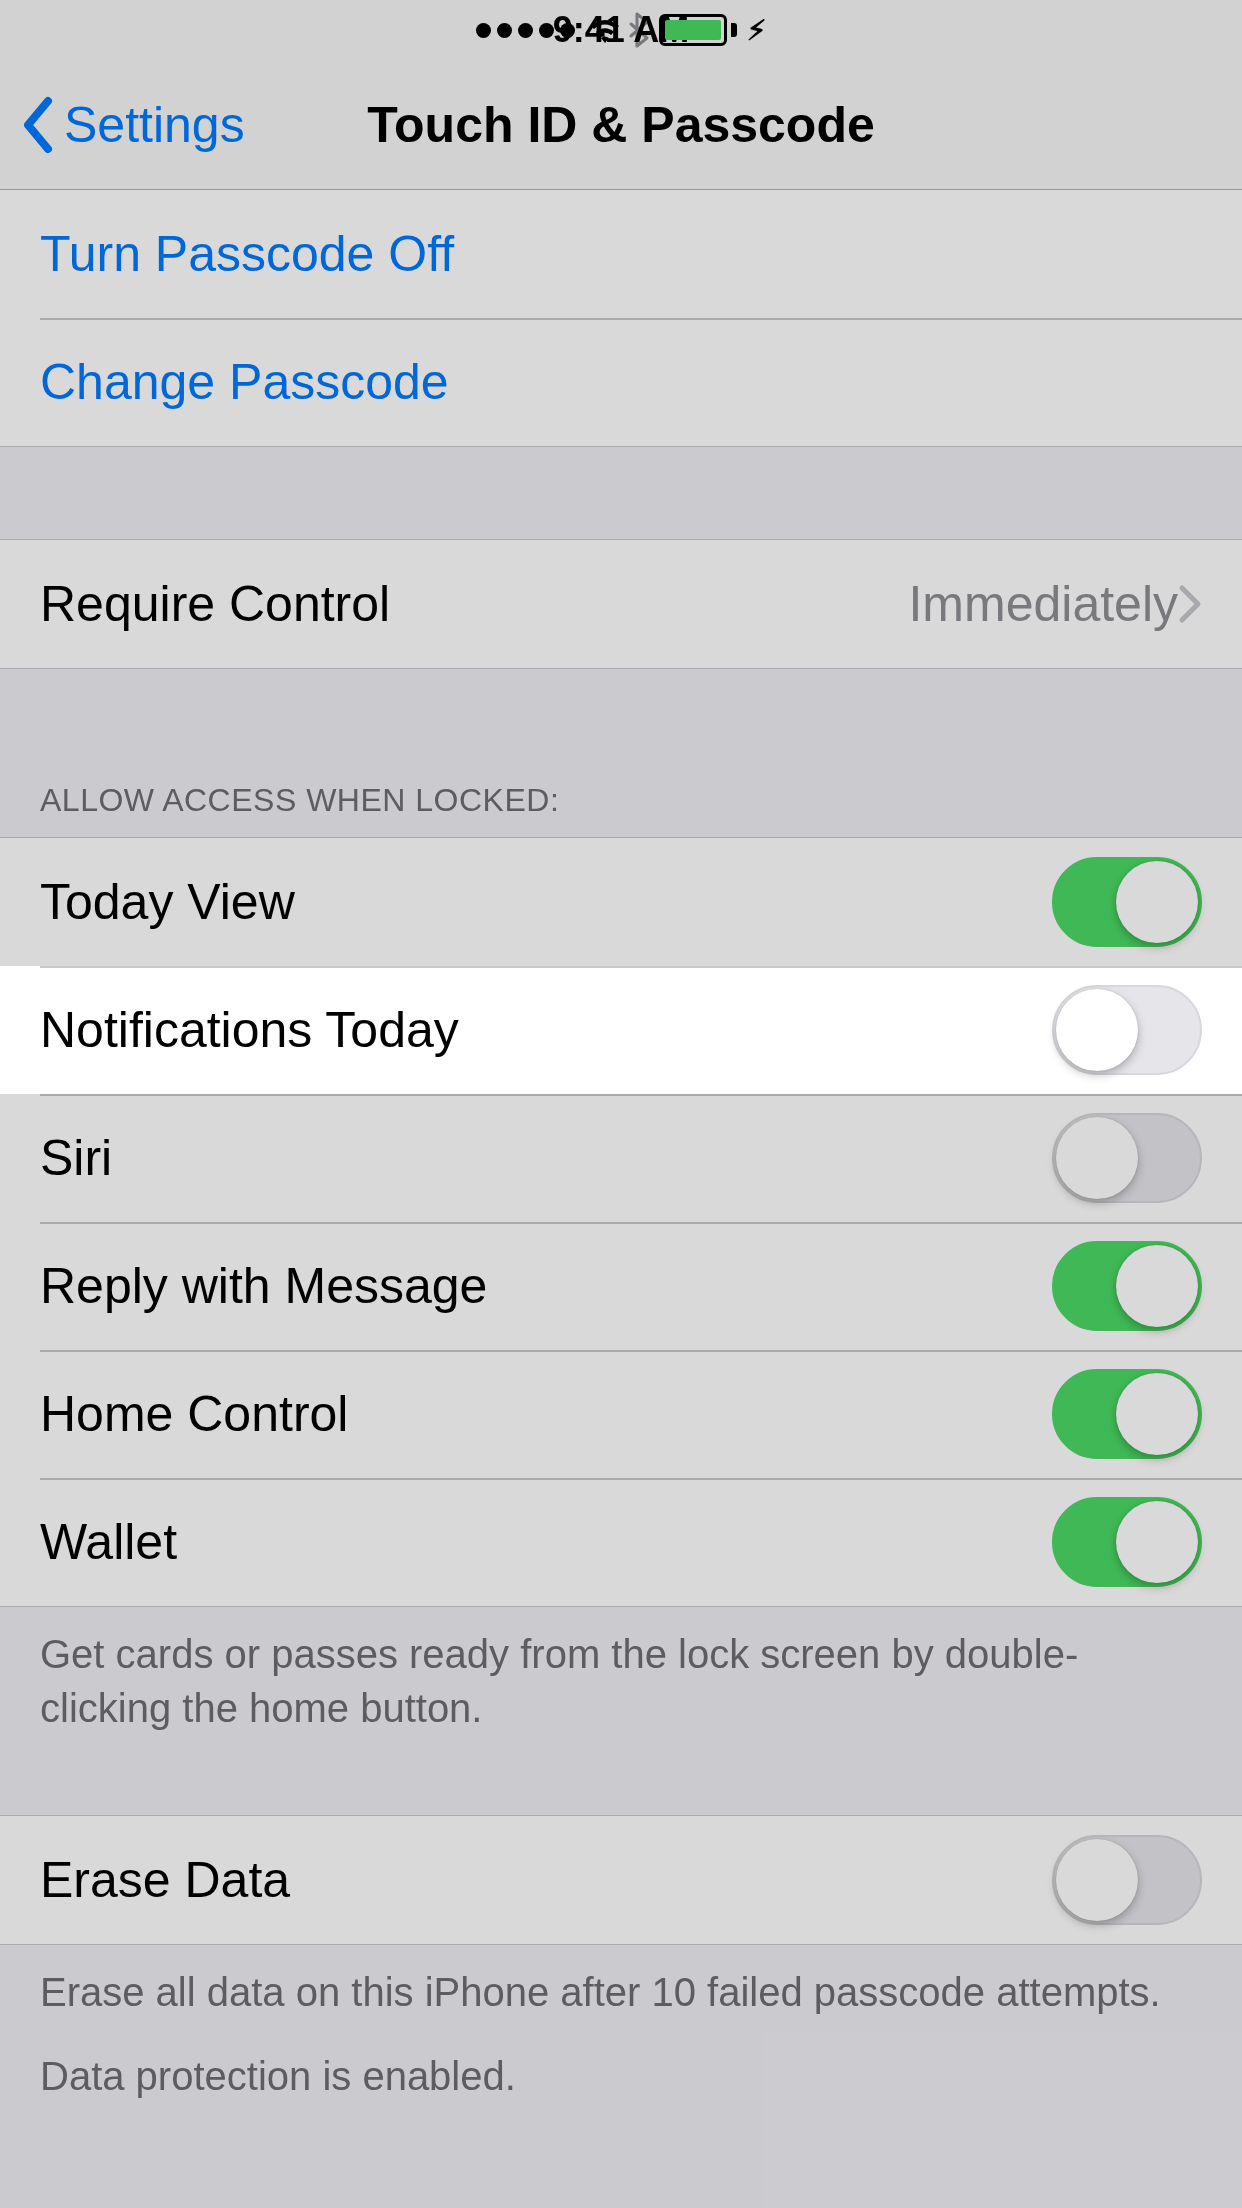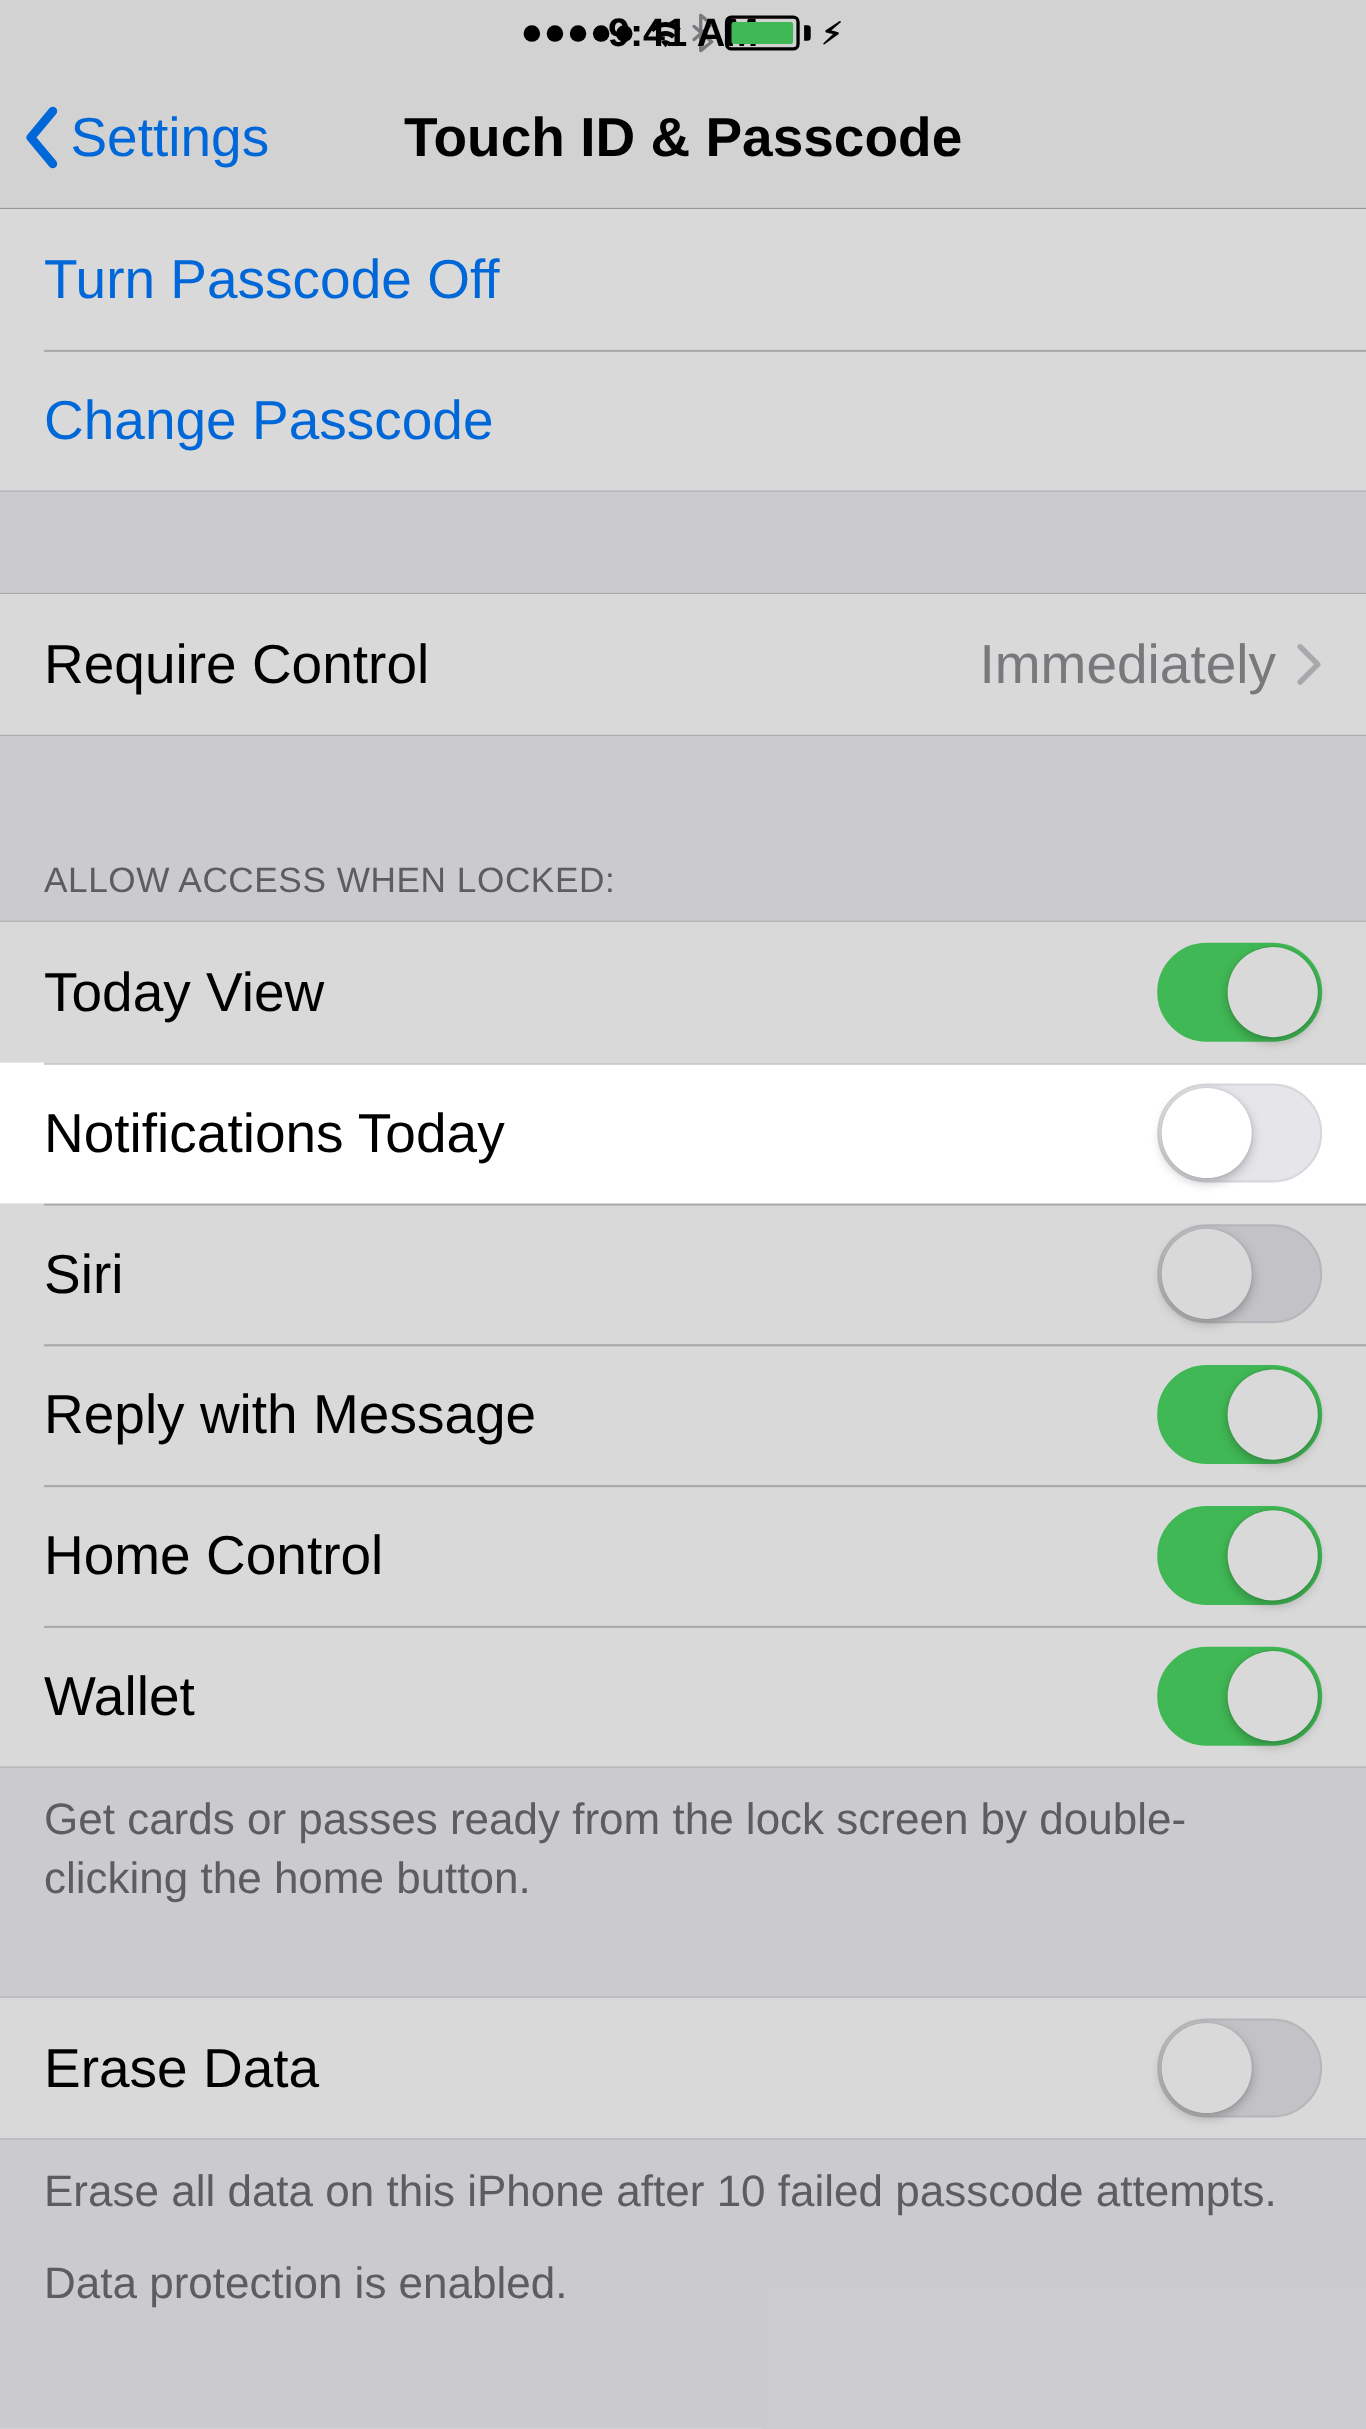--- a/index.html
+++ b/index.html
@@ -86,21 +86,21 @@
     z-index: 2;
   }
   .cell + .cell::before {
     content: "";
     position: absolute;
     top: 0; left: 40px; right: 0;
     height: 1.5px; background: #c8c7cc;
   }
   .cell.link { color: #007aff; }
   .cell-label { color: #000; }
-  .cell-value { color: #8e8e93; display:flex; align-items:center; gap:18px; }
+  .cell-value { color: #8e8e93; display:flex; align-items:center; }
   .disclosure { width: 24px; height: 40px; }
 
   .section-header {
     font-size: 32px; color: #6d6d72;
     padding: 92px 40px 18px 40px;
     letter-spacing: 0.5px;
     margin-top: 21px;
   }
   .section-footer {
     font-size: 40px; color: #6d6d72;

